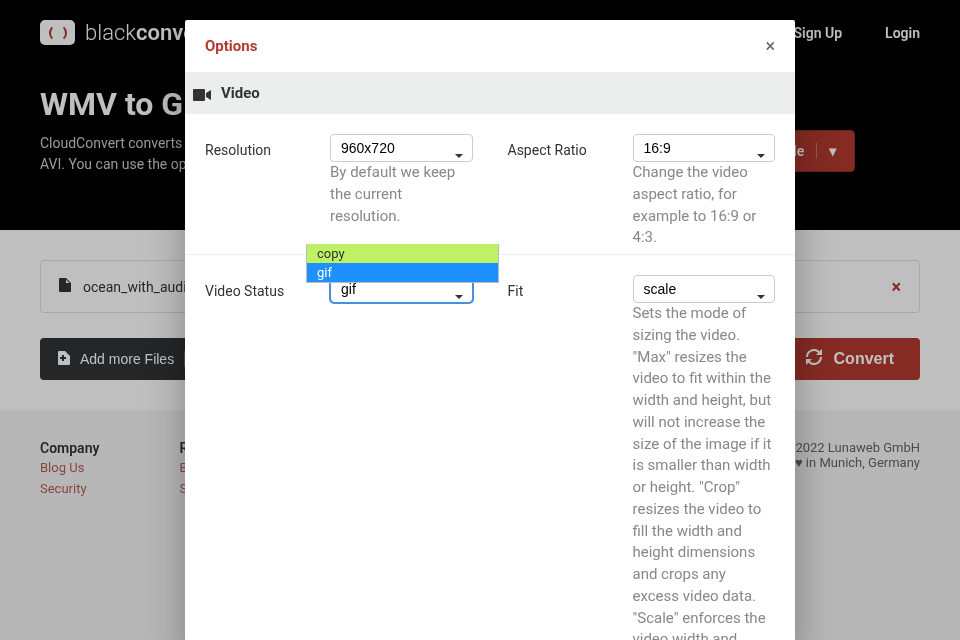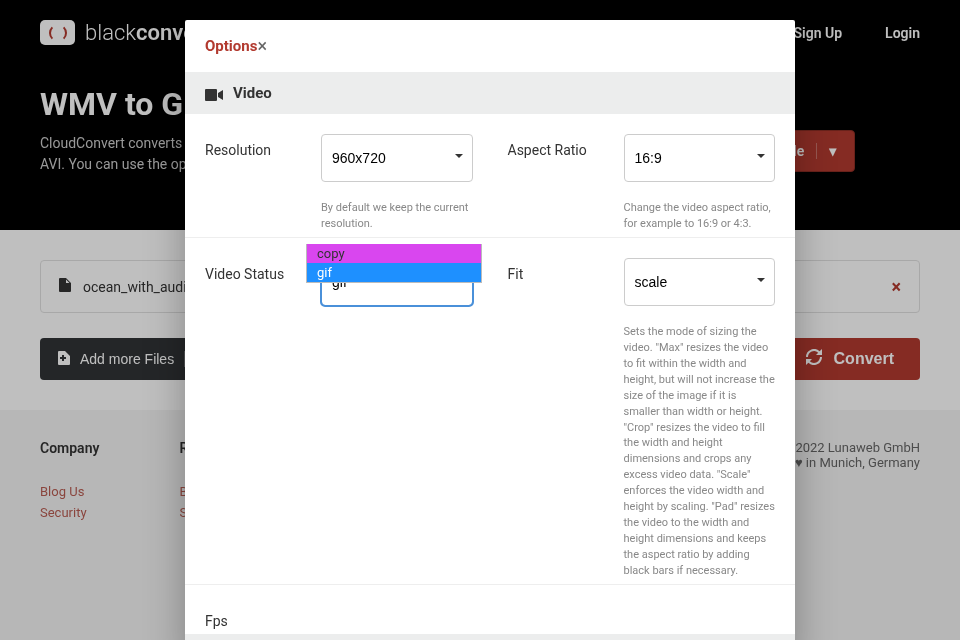--- a/index.html
+++ b/index.html
@@ -18,45 +18,45 @@
 .hero p{font-size:14px;line-height:1.5;color:#ccc;max-width:620px}
 .select-btn{position:absolute;top:130px;left:720px;background:#b23a2f;color:#fff;border:1px solid #8c2e25;border-radius:4px;padding:12px 18px;display:flex;align-items:center;gap:8px;font-weight:600;font-size:14px}
 .select-caret{border-left:1px solid rgba(255,255,255,.3);padding-left:12px;margin-left:4px}
 .body-area{background:#fff;padding:30px 40px}
 .file-row{border:1px solid #e1e1e1;border-radius:4px;padding:15px 18px;display:flex;align-items:center;gap:12px;font-size:14px}
 .file-row .x{margin-left:auto;color:#b23a2f;font-weight:700;font-size:18px}
 .actions{display:flex;justify-content:space-between;margin-top:25px}
 .btn-dark{background:#303336;color:#fff;border:none;border-radius:4px;padding:12px 18px;font-size:14px;display:flex;align-items:center;gap:10px}
 .btn-red{background:#b23a2f;color:#fff;border:none;border-radius:4px;padding:11px 26px;font-size:16px;font-weight:600;display:flex;align-items:center;gap:12px}
 .footer{padding:30px 40px;display:flex;justify-content:space-between;font-size:13px;color:#444}
-.footer h4{font-size:14px;font-weight:600;margin-bottom:28px;color:#333}
+.footer h4{font-size:14px;font-weight:600;margin-bottom:4px;color:#333}
 .footer a{display:block;color:#b85c52;text-decoration:none;margin-bottom:6px;font-size:13px}
 .footer-right{text-align:right;color:#666}
 
 .modal{position:absolute;top:20px;left:185px;width:610px;height:640px;background:#fff;box-shadow:0 10px 40px rgba(0,0,0,.3);z-index:10;overflow:hidden;border-radius:2px}
-.modal-head{padding:17px 20px;display:flex;justify-content:flex-start;align-items:center}
+.modal-head{padding:17px 20px;display:flex;justify-content:space-between;align-items:center}
 .modal-title{color:#b23a2f;font-weight:700;font-size:15px}
 .modal-close{color:#666;font-size:18px;cursor:pointer;line-height:1}
-.section-head{background:#eceded;padding:12px 20px;font-weight:700;font-size:15px;display:flex;align-items:center;gap:12px}
+.section-head{background:#eceded;padding:12px 8px;font-weight:700;font-size:15px;display:flex;align-items:center;gap:12px}
 .sh-icon{width:16px;height:12px;display:inline-block}
 .section-body{padding:20px 20px 5px}
-.sel{width:100%;height:48px;border:1px solid #ccc;border-radius:4px;padding:0 26px 0 10px;font-size:14px;background:#fff;appearance:none;position:relative}
+.sel{width:100%;height:28px;border:1px solid #ccc;border-radius:4px;padding:0 26px 0 10px;font-size:14px;background:#fff;appearance:none;position:relative}
 .sel-wrap{position:relative}
 .sel-wrap::after{content:"";position:absolute;right:10px;top:11px;width:0;height:0;border-left:4px solid transparent;border-right:4px solid transparent;border-top:4px solid #333}
 .sel-wrap::before{content:"";position:absolute;right:10px;top:19px;width:0;height:0;border-left:4px solid transparent;border-right:4px solid transparent;border-bottom:4px solid #333;transform:translateY(-13px)}
 .sel-wrap.updown::before{top:14px;transform:none;border-bottom:4px solid #333;border-top:none}
 .sel-wrap.updown::after{top:20px;border-top:4px solid #333}
-.hint{font-size:11px;color:#888;margin-top:18px;line-height:1.45}
+.hint{font-size:15px;color:#888;margin-top:0;line-height:1.45}
 .two-col{display:flex;gap:35px}
-.two-col>div{flex:1;display:flex;gap:18px}
+.two-col>div{flex:1;display:flex;gap:27px}
 .lbl-col{width:98px;flex-shrink:0;padding-top:8px;font-size:14px}
 .ctrl-col{flex:1}
 .txt{width:100%;height:36px;border:1px solid #ccc;border-radius:4px;padding:0 10px;font-size:14px}
 .codec-sel{border:1px solid #4a90d9;outline:2px solid #4a90d9;outline-offset:-1px}
-.dropdown-list{position:absolute;top:224px;left:121px;width:176px;background:#d946ef;border:1px solid #bbb;border-top:none;z-index:20;font-size:13px}
+.dropdown-list{position:absolute;top:224px;left:121px;width:193px;background:#bef264;border:1px solid #bbb;border-top:none;z-index:20;font-size:13px}
 .dropdown-list div{padding:2px 10px}
 .dropdown-list .hl{background:#1e90ff;color:#fff}
 hr.sep{border:none;border-top:1px solid #eee;margin:0}
 </style>
 </head>
 <body>
 
 <div class="header">
   <div class="logo-wrap">
     <div class="logo-icon"></div>

